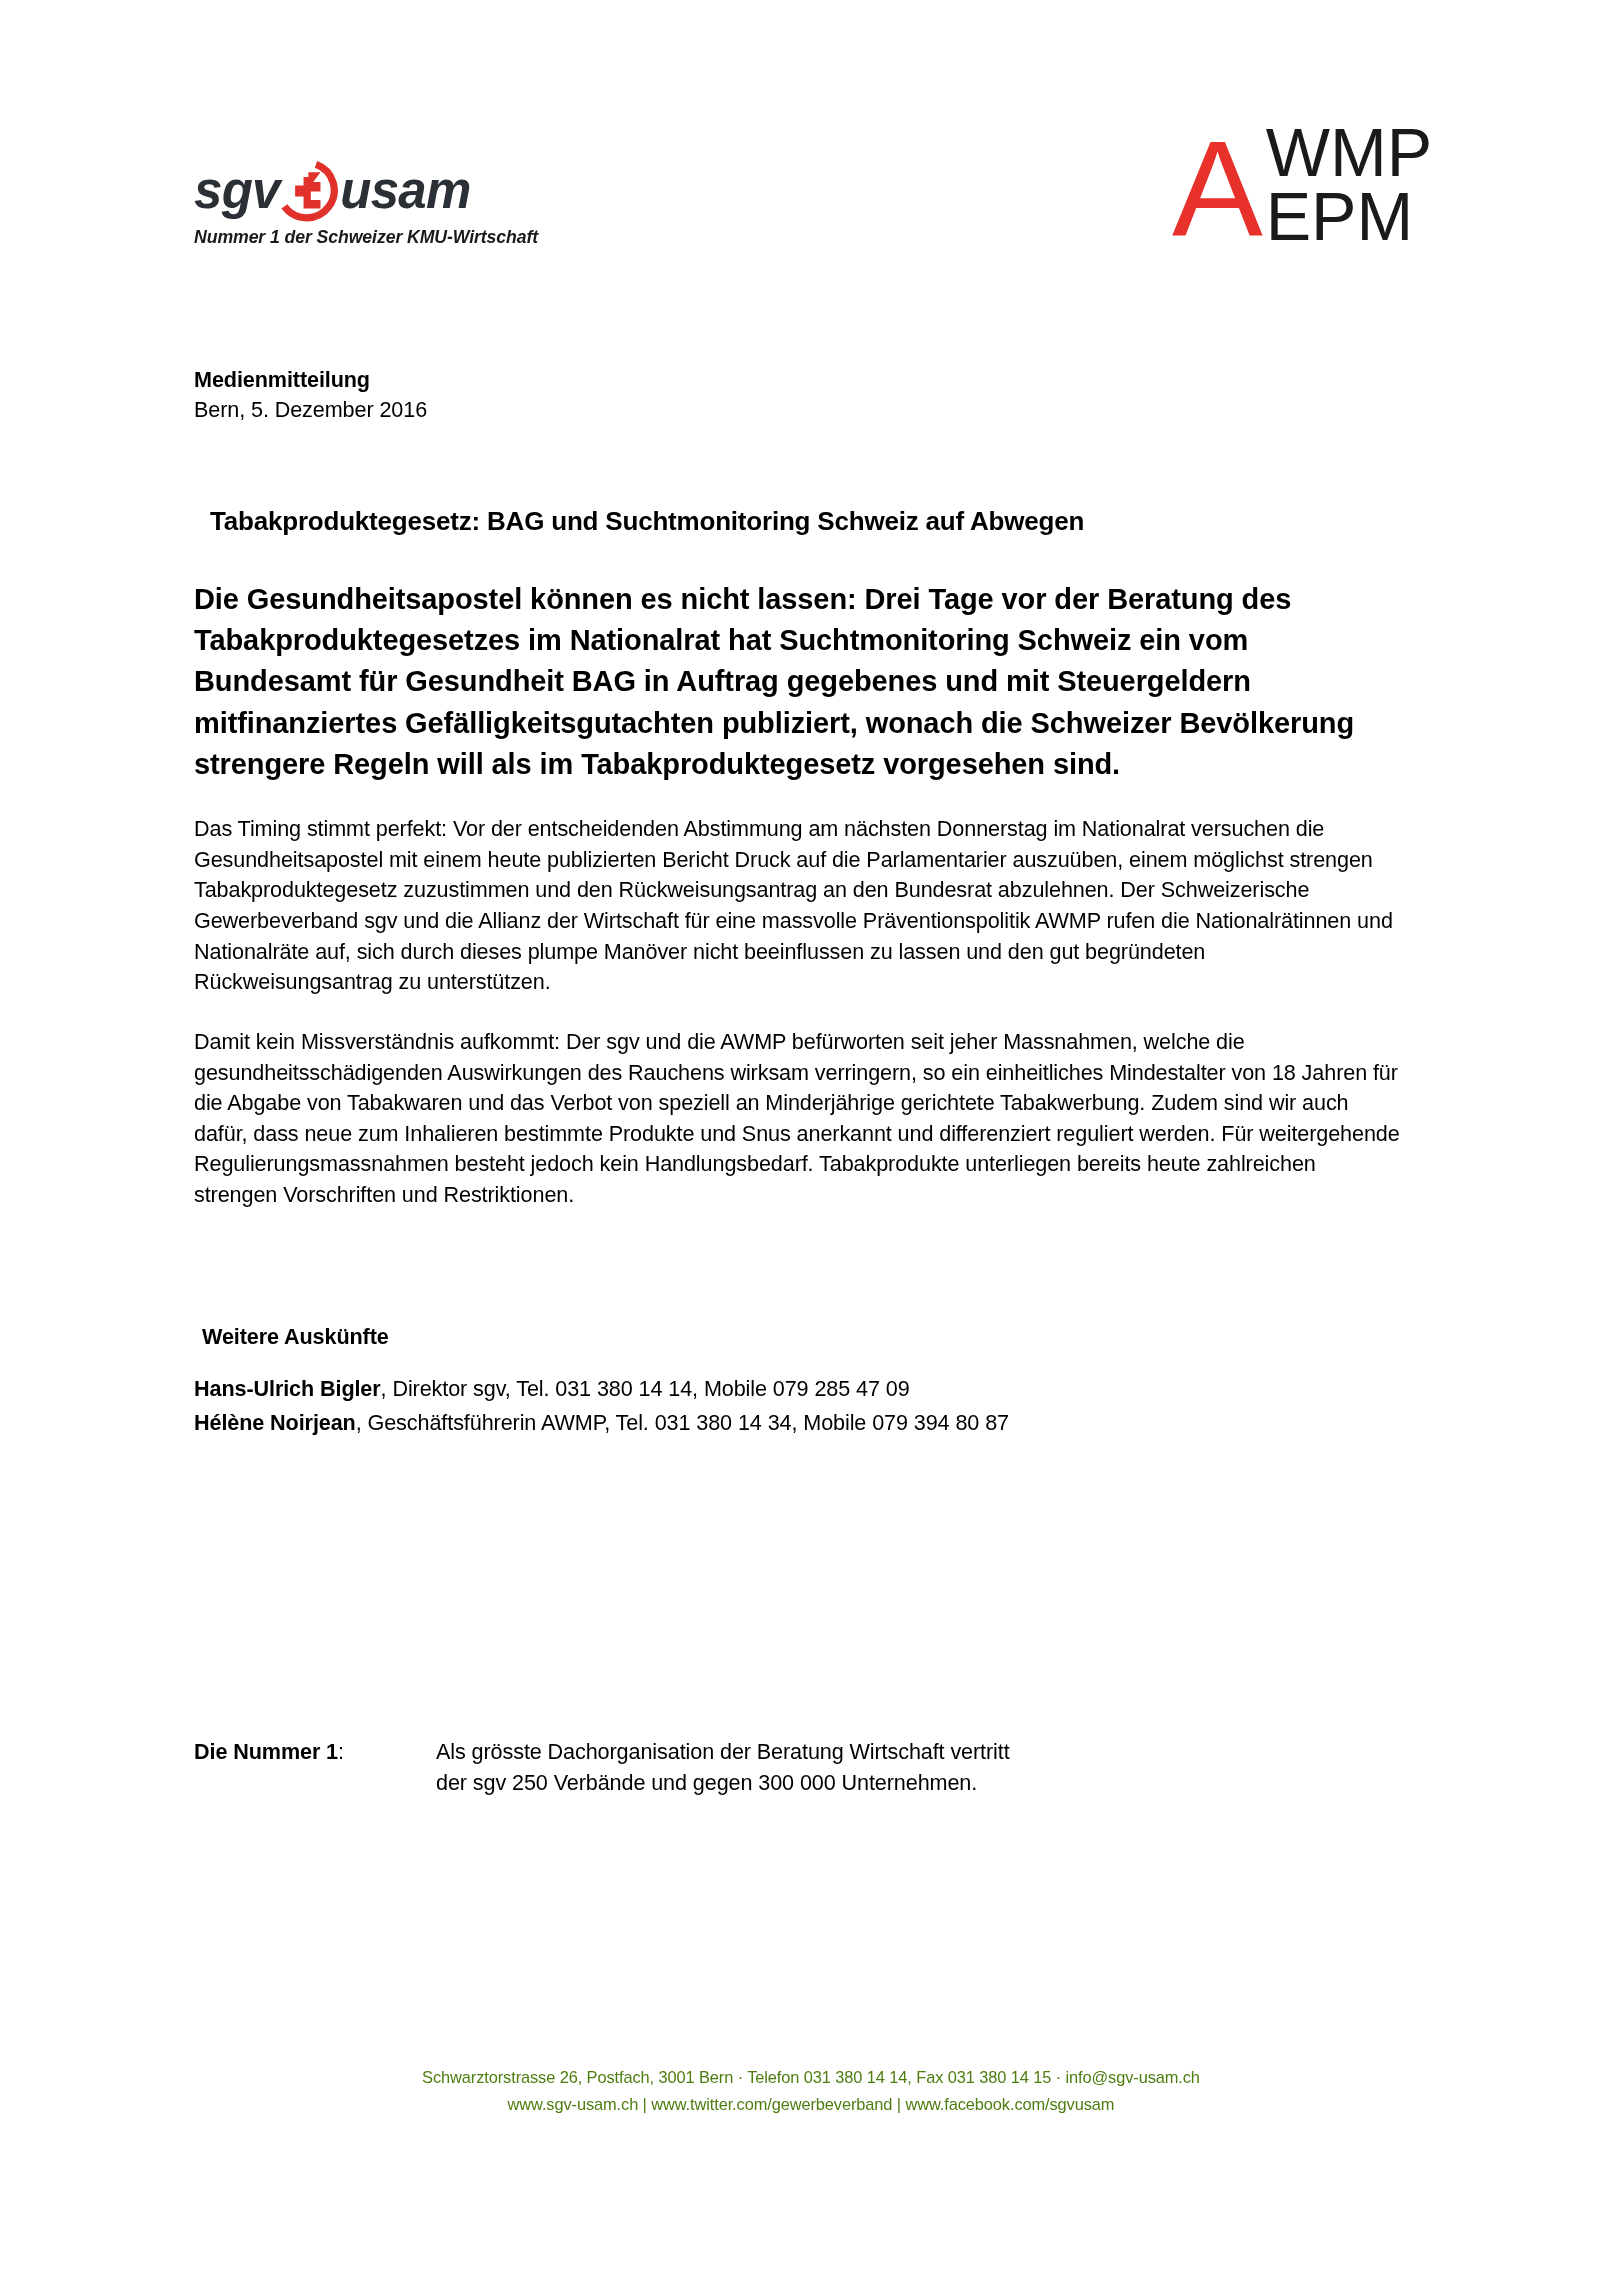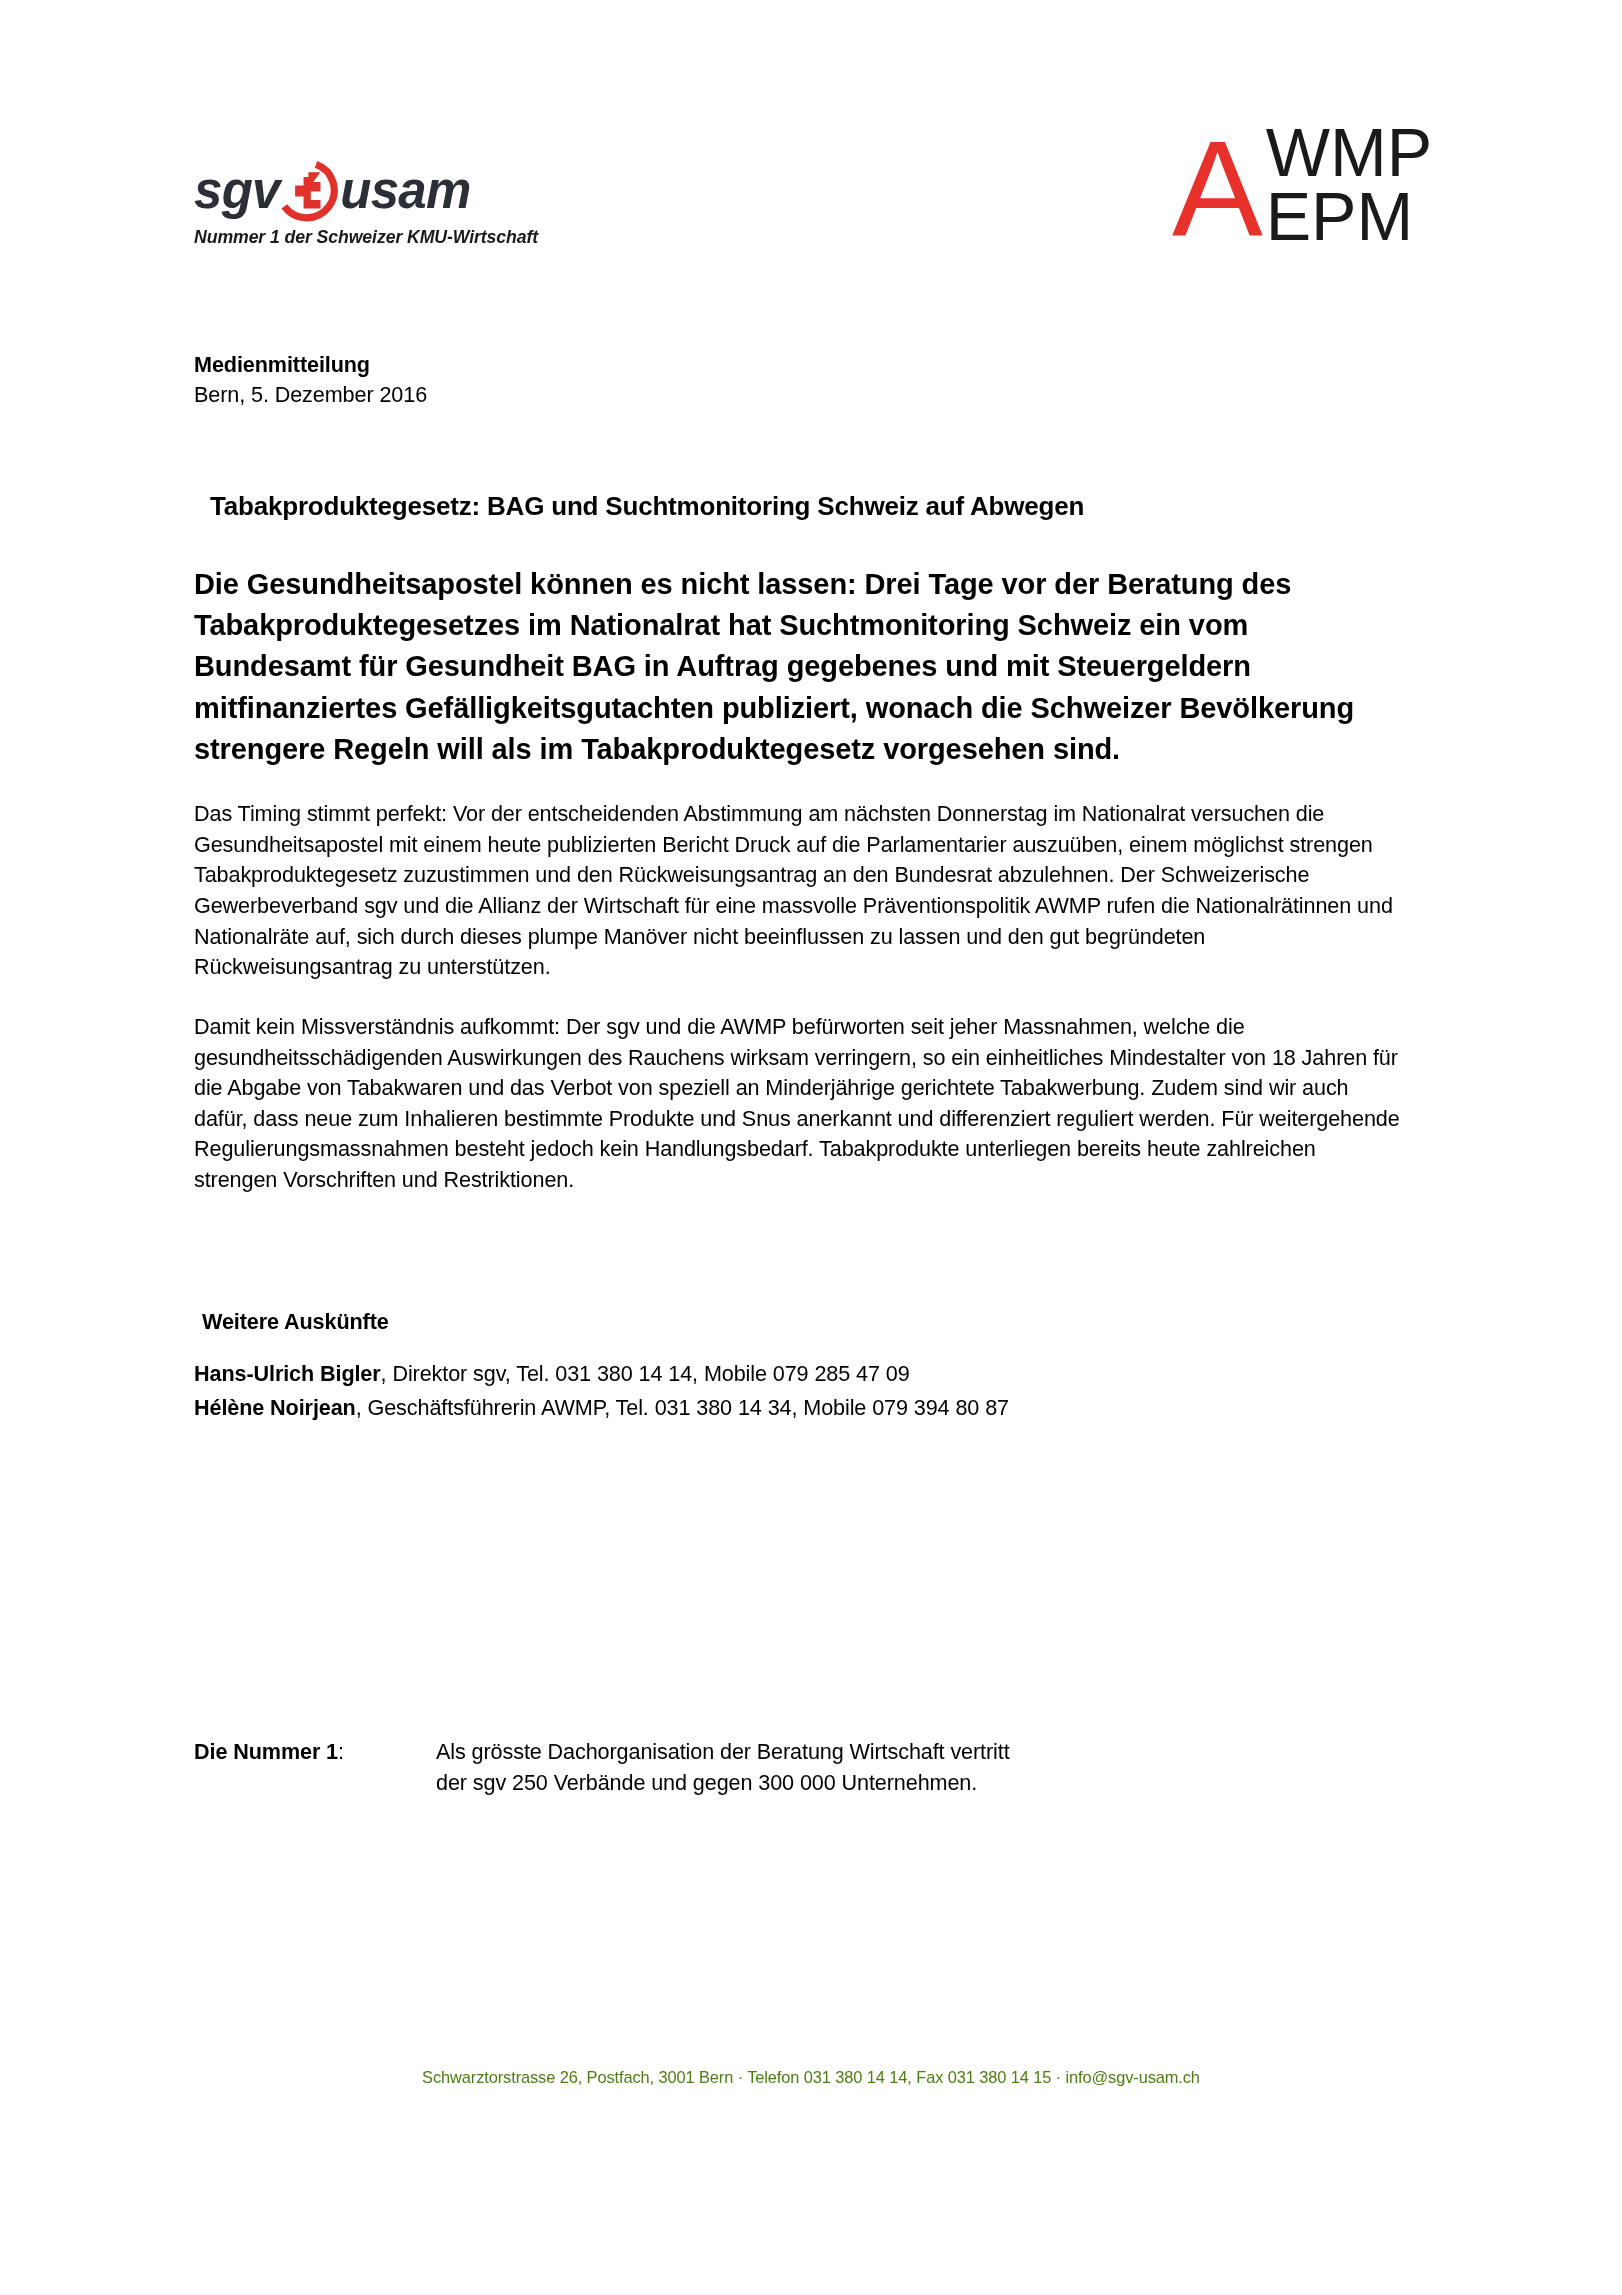--- a/index.html
+++ b/index.html
@@ -76,21 +76,21 @@
     top: 116px;
     width: 262px;
     height: 131px;
   }
   .awmp-logo svg { display: block; }
 
   
   .doc {
     position: absolute;
     left: 194px;
-    top: 351px;
+    top: 366px;
     width: 1207px;
   }
 
   .meta-title {
     font-size: 21.6px;
     font-weight: bold;
     line-height: 1.33;
     margin: 0;
     letter-spacing: -0.1px;
   }
@@ -267,17 +267,18 @@
     </div>
     <div class="nummer-text">
       <div>Als grösste Dachorganisation der Beratung Wirtschaft vertritt</div>
       <div>der sgv 250 Verbände und gegen 300 000 Unternehmen.</div>
     </div>
   </div>
 
   <div class="footer">
     <div class="footer-contact">
       <div>Schwarztorstrasse 26, Postfach, 3001 Bern  ·   Telefon 031 380 14 14, Fax 031 380 14 15  ·   info@sgv-usam.ch</div>
+      <div>www.sgv-usam.ch  |  www.twitter.com/gewerbeverband  |  www.facebook.com/sgvusam</div>
     </div>
   </div>
 
 </div>
 
 
 </body></html>

